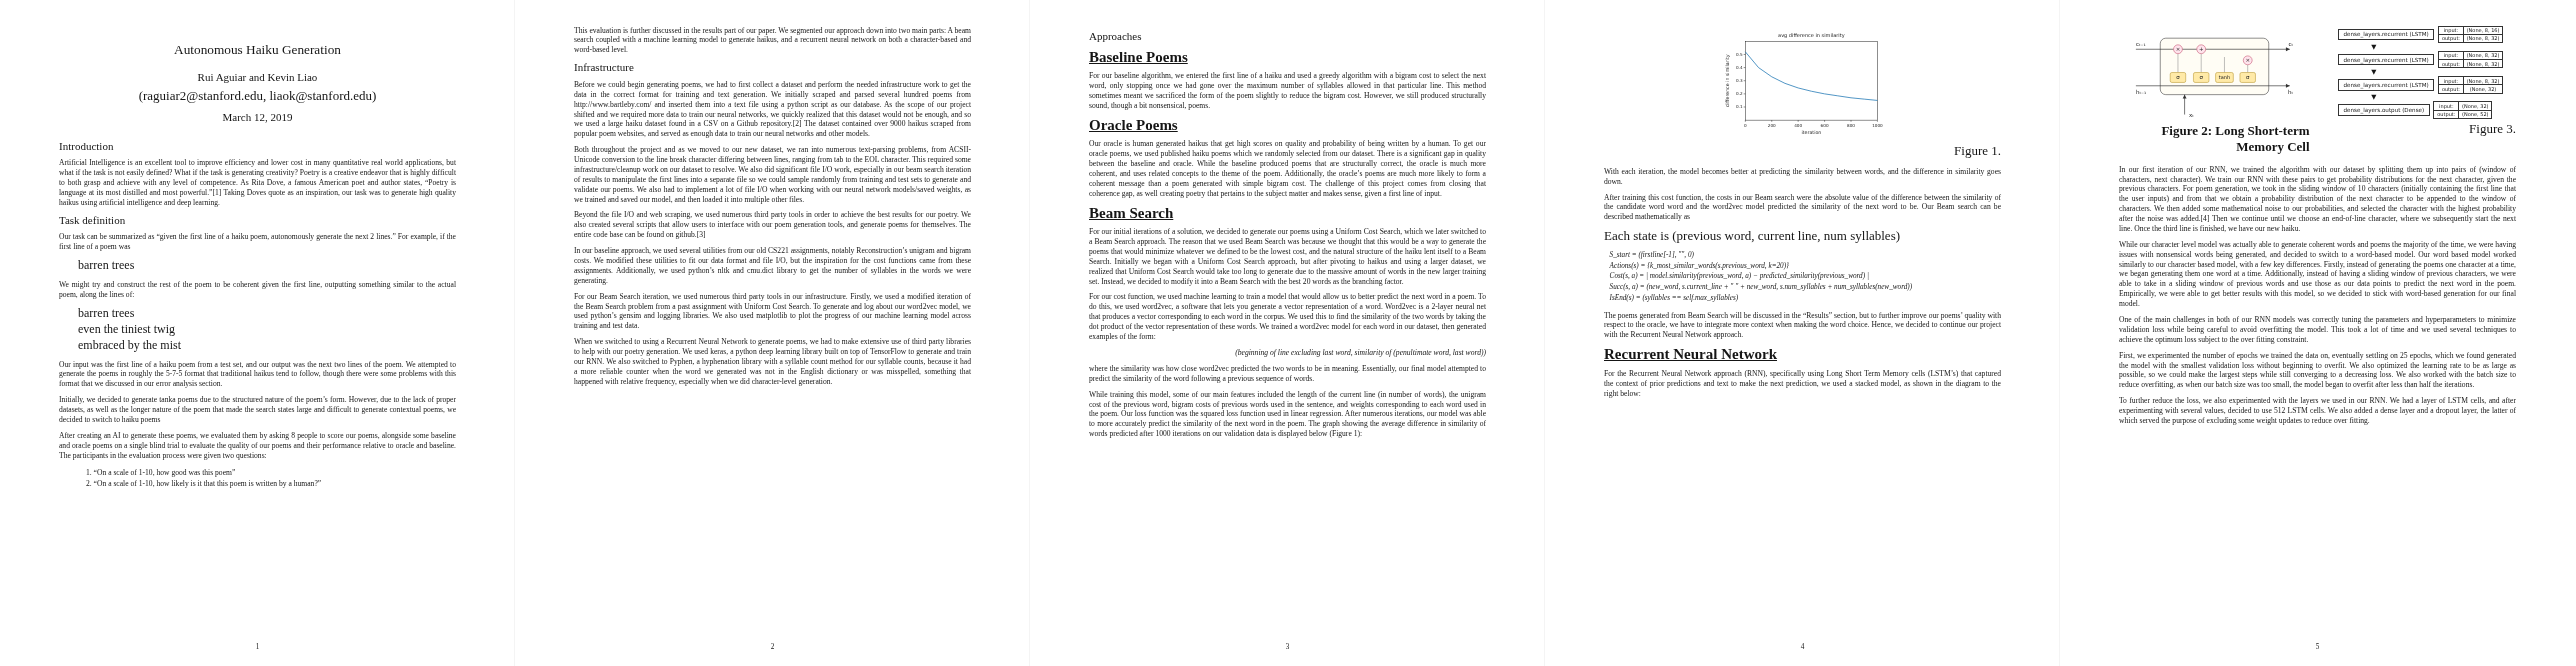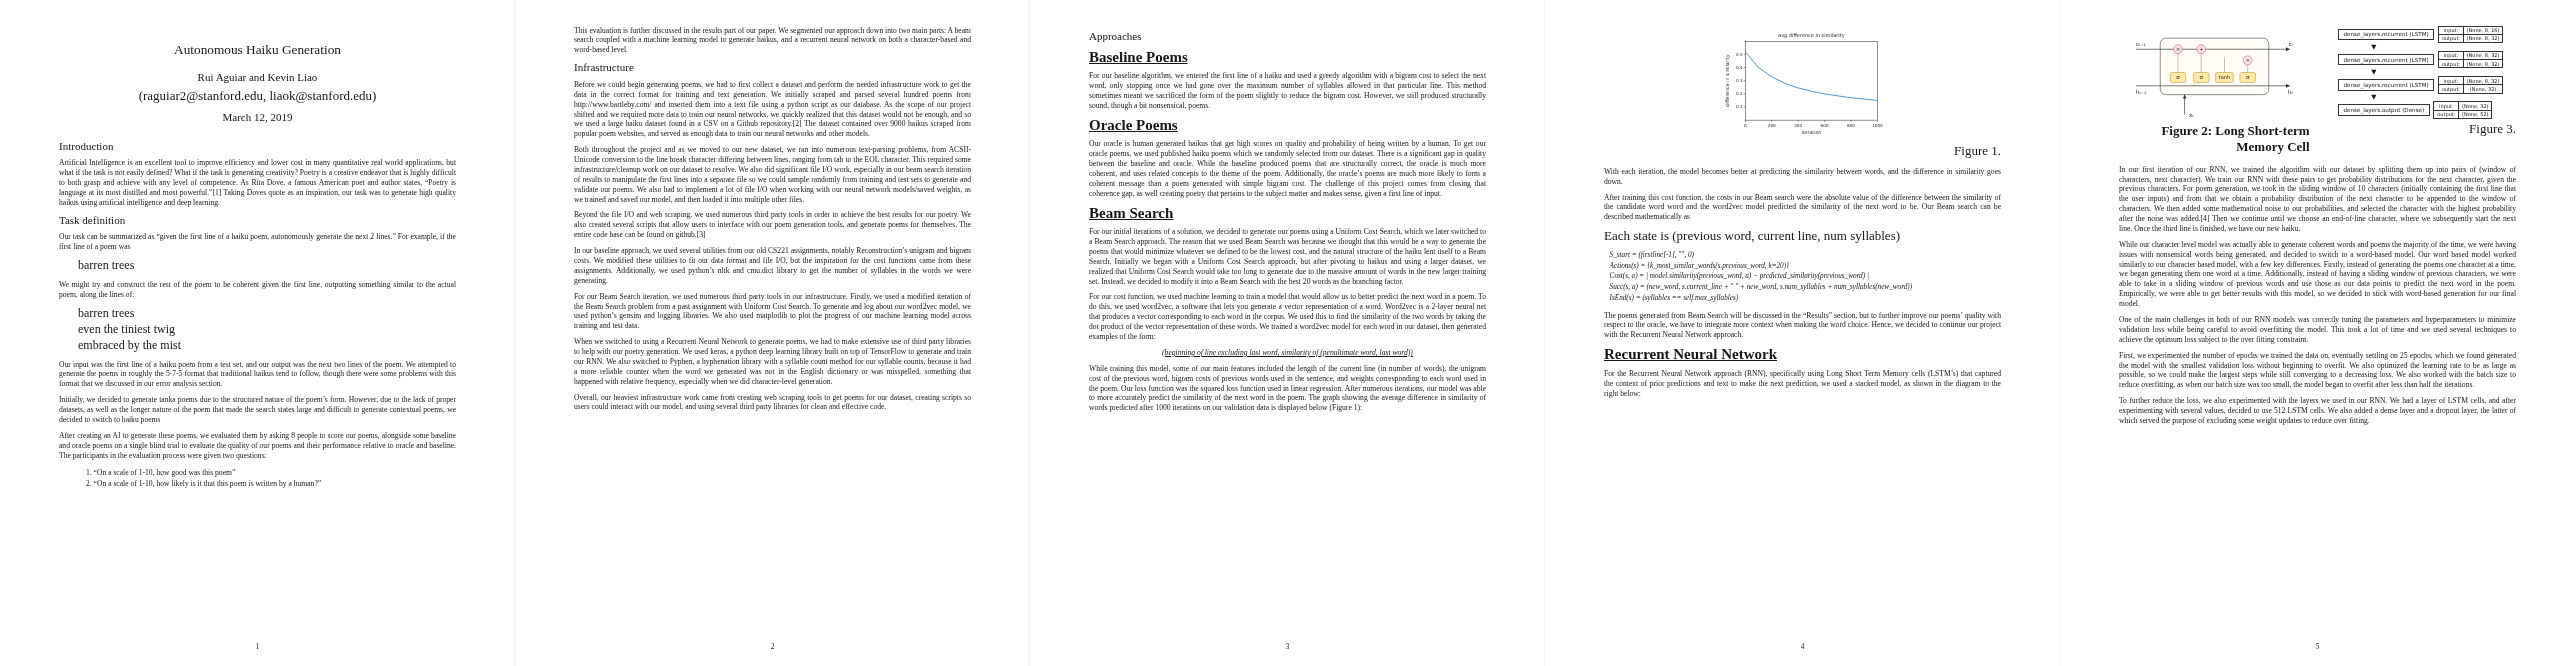--- a/index.html
+++ b/index.html
@@ -85,34 +85,34 @@
 
   <div class="page">
     <p class="body">This evaluation is further discussed in the results part of our paper. We segmented our approach down into two main parts: A beam search coupled with a machine learning model to generate haikus, and a recurrent neural network on both a character-based and word-based level.</p>
     <h2 class="sec">Infrastructure</h2>
     <p class="body">Before we could begin generating poems, we had to first collect a dataset and perform the needed infrastructure work to get the data in the correct format for training and text generation. We initially scraped and parsed several hundred poems from http://www.bartleby.com/ and inserted them into a text file using a python script as our database. As the scope of our project shifted and we required more data to train our neural networks, we quickly realized that this dataset would not be enough, and so we used a large haiku dataset found in a CSV on a Github repository.[2] The dataset contained over 9000 haikus scraped from popular poem websites, and served as enough data to train our neural networks and other models.</p>
     <p class="body">Both throughout the project and as we moved to our new dataset, we ran into numerous text-parsing problems, from ACSII-Unicode conversion to the line break character differing between lines, ranging from tab to the EOL character. This required some infrastructure/cleanup work on our dataset to resolve. We also did significant file I/O work, especially in our beam search iteration of results to manipulate the first lines into a separate file so we could sample randomly from training and test sets to generate and validate our poems. We also had to implement a lot of file I/O when working with our neural network models/saved weights, as we trained and saved our model, and then loaded it into multiple other files.</p>
     <p class="body">Beyond the file I/O and web scraping, we used numerous third party tools in order to achieve the best results for our poetry. We also created several scripts that allow users to interface with our poem generation tools, and generate poems for themselves. The entire code base can be found on github.[3]</p>
     <p class="body">In our baseline approach, we used several utilities from our old CS221 assignments, notably Reconstruction’s unigram and bigram costs. We modified these utilities to fit our data format and file I/O, but the inspiration for the cost functions came from these assignments. Additionally, we used python’s nltk and cmu.dict library to get the number of syllables in the words we were generating.</p>
     <p class="body">For our Beam Search iteration, we used numerous third party tools in our infrastructure. Firstly, we used a modified iteration of the Beam Search problem from a past assignment with Uniform Cost Search. To generate and log about our word2vec model, we used python’s gensim and logging libraries. We also used matplotlib to plot the progress of our machine learning model across training and test data.</p>
     <p class="body">When we switched to using a Recurrent Neural Network to generate poems, we had to make extensive use of third party libraries to help with our poetry generation. We used keras, a python deep learning library built on top of TensorFlow to generate and train our RNN. We also switched to Pyphen, a hyphenation library with a syllable count method for our syllable counts, because it had a more reliable counter when the word we generated was not in the English dictionary or was misspelled, something that happened with relative frequency, especially when we did character-level generation.</p>
-    <p class="body">Overall, our heaviest infrastructure work came from creating web scraping tools to get poems for our dataset, creating scripts so users could interact with our model, and using several third party libraries for clean and effective code.</p>
     <div class="pageno">2</div>
   </div>
 
   <div class="page">
     <h2 class="sec">Approaches</h2>
     <h3 class="sub">Baseline Poems</h3>
     <p class="body">For our baseline algorithm, we entered the first line of a haiku and used a greedy algorithm with a bigram cost to select the next word, only stopping once we had gone over the maximum number of syllables allowed in that particular line. This method sometimes meant we sacrificed the form of the poem slightly to reduce the bigram cost. However, we still produced structurally sound, though a bit nonsensical, poems.</p>
     <h3 class="sub">Oracle Poems</h3>
     <p class="body">Our oracle is human generated haikus that get high scores on quality and probability of being written by a human. To get our oracle poems, we used published haiku poems which we randomly selected from our dataset. There is a significant gap in quality between the baseline and oracle. While the baseline produced poems that are structurally correct, the oracle is much more coherent, and uses related concepts to the theme of the poem. Additionally, the oracle’s poems are much more likely to form a coherent message than a poem generated with simple bigram cost. The challenge of this project comes from closing that coherence gap, as well creating poetry that pertains to the subject matter and makes sense, given a first line of input.</p>
     <h3 class="sub">Beam Search</h3>
     <p class="body">For our initial iterations of a solution, we decided to generate our poems using a Uniform Cost Search, which we later switched to a Beam Search approach. The reason that we used Beam Search was because we thought that this would be a way to generate the poems that would minimize whatever we defined to be the lowest cost, and the natural structure of the haiku lent itself to a Beam Search. Initially we began with a Uniform Cost Search approach, but after pivoting to haikus and using a larger dataset, we realized that Uniform Cost Search would take too long to generate due to the massive amount of words in the new larger training set. Instead, we decided to modify it into a Beam Search with the best 20 words as the branching factor.</p>
     <p class="body">For our cost function, we used machine learning to train a model that would allow us to better predict the next word in a poem. To do this, we used word2vec, a software that lets you generate a vector representation of a word. Word2vec is a 2-layer neural net that produces a vector corresponding to each word in the corpus. We used this to find the similarity of the two words by taking the dot product of the vector representation of these words. We trained a word2vec model for each word in our dataset, then generated examples of the form:</p>
-    <p class="body math" style="text-align:center; margin-bottom:6.1px;text-decoration:underline;">(beginning of line excluding last word, similarity of (penultimate word, last word))</p>
+    <p class="body math" style="text-align:right; margin-bottom:6.1px;">(beginning of line excluding last word, similarity of (penultimate word, last word))</p>
+    <p class="body">where the similarity was how close word2vec predicted the two words to be in meaning. Essentially, our final model attempted to predict the similarity of the word following a previous sequence of words.</p>
     <p class="body">While training this model, some of our main features included the length of the current line (in number of words), the unigram cost of the previous word, bigram costs of previous words used in the sentence, and weights corresponding to each word used in the poem. Our loss function was the squared loss function used in linear regression. After numerous iterations, our model was able to more accurately predict the similarity of the next word in the poem. The graph showing the average difference in similarity of words predicted after 1000 iterations on our validation data is displayed below (Figure 1):</p>
     <div class="pageno">3</div>
   </div>
 
   <div class="page">
     <figure class="fig1-wrap">
       <svg id="fig1-plot" class="chart-svg" width="161" height="111" viewBox="0 0 290 200">
           <rect x="42" y="24" width="238" height="142" fill="none" stroke="#000" stroke-width="0.8"></rect>
           <text x="161" y="16" text-anchor="middle" font-size="9">avg difference in similarity</text>
           <line x1="42" y1="166" x2="42" y2="169" stroke="#000" stroke-width="0.8"></line>

